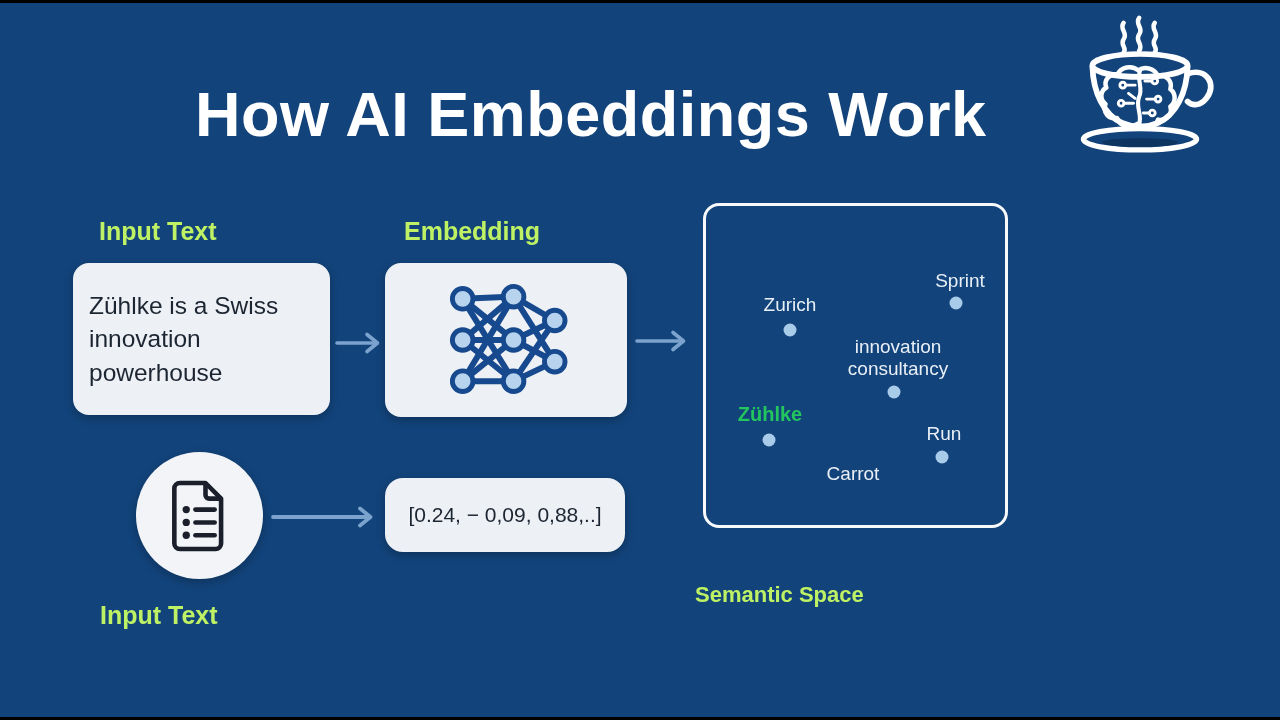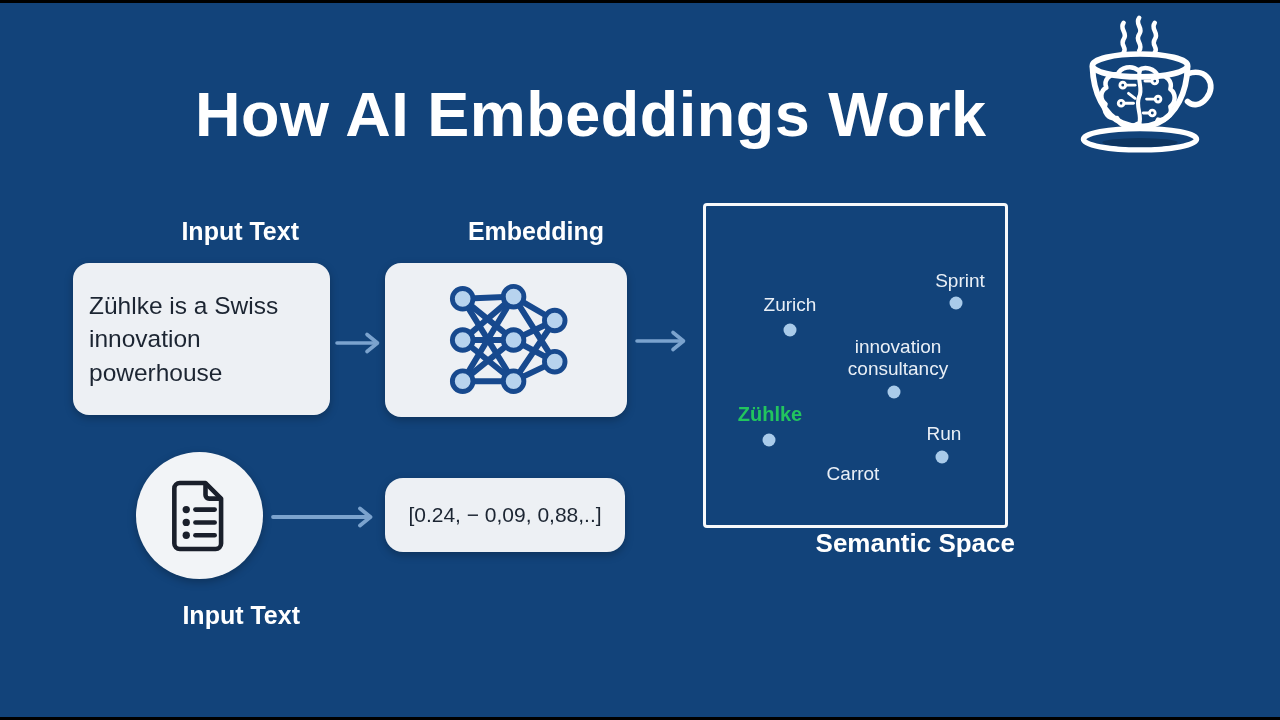--- a/index.html
+++ b/index.html
@@ -23,27 +23,27 @@
   
   .logo{position:absolute;left:1042px;top:12px;width:196px;text-align:center;}
   .logo svg{display:block;margin:0 auto;}
   .logo-text{
     color:#FFFFFF;font-size:30px;font-weight:bold;letter-spacing:1px;
     margin-top:2px;white-space:nowrap;
   }
 
   
   .section-label{
-    position:absolute;color:#ffffff;font-size:25px;font-weight:bold;
-    text-align:right;width:200px;
+    position:absolute;color:#bef264;font-size:25px;font-weight:bold;
+    text-align:left;width:200px;
   }
   .label-input-top{left:99px;top:217px;}
   .label-embedding{left:404px;top:217px;}
   .label-input-bottom{left:100px;top:601px;}
-  .label-semantic{left:695px;top:528px;width:320px;font-size:26px;}
+  .label-semantic{left:695px;top:582px;width:320px;font-size:22px;}
 
   
   .card{
     position:absolute;background:#EDF0F4;border-radius:16px;
     box-shadow:0 3px 8px rgba(0,0,0,0.25);
   }
   .input-card{left:73px;top:263px;width:257px;height:152px;}
   .input-card .card-text{
     padding:26px 16px;color:#1C2532;font-size:24.5px;line-height:1.36;
   }
@@ -55,21 +55,21 @@
 
   
   .arrow{position:absolute;}
   .arrow-1{left:334px;top:330px;}
   .arrow-2{left:634px;top:328px;}
   .arrow-3{left:270px;top:504px;}
 
   
   .semantic-box{
     position:absolute;left:703px;top:203px;width:305px;height:325px;
-    border:3.5px solid #F7F9FB;border-radius:4px;box-sizing:border-box;
+    border:3.5px solid #F7F9FB;border-radius:16px;box-sizing:border-box;
   }
   .sp-label{
     position:absolute;transform:translate(-50%,-50%);
     color:#E9EFF6;font-size:19px;line-height:1.18;text-align:center;
     max-width:150px;white-space:pre-line;
   }
   .sp-label.bold{font-weight:bold;color:#22c55e;font-size:20px;}
   .sp-dot{
     position:absolute;width:13px;height:13px;border-radius:50%;
     background:#A9CBEA;transform:translate(-50%,-50%);

